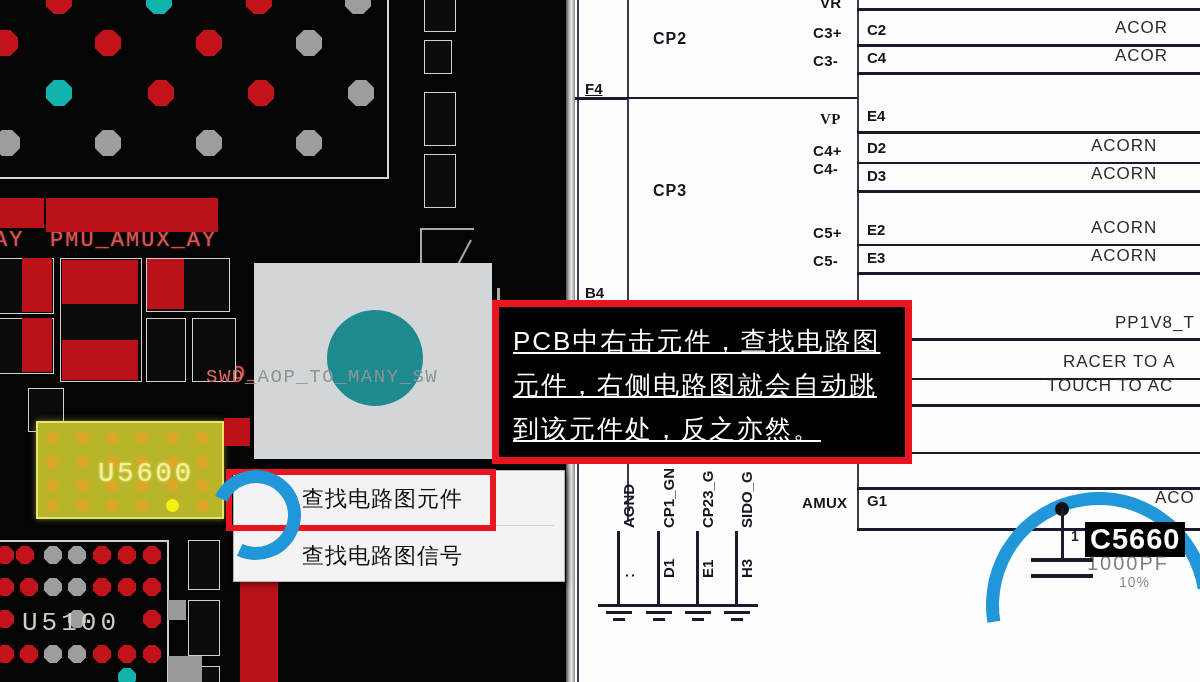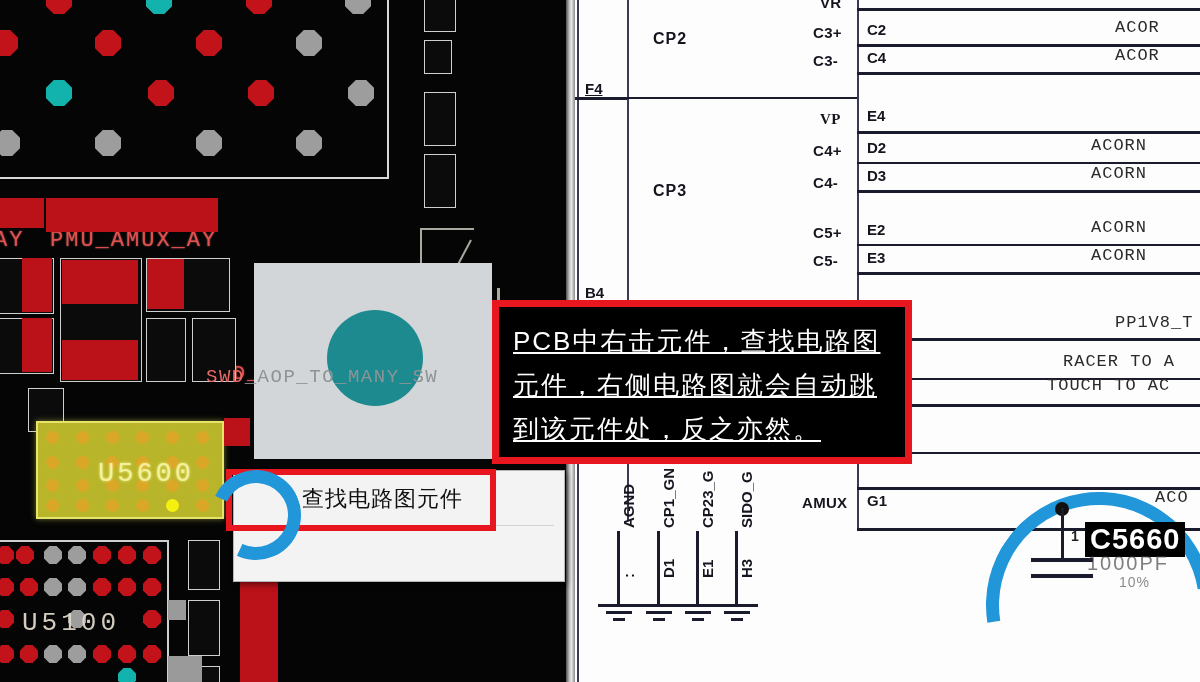--- a/index.html
+++ b/index.html
@@ -53,21 +53,21 @@
   #sch-pane{position:absolute;left:575px;top:0;width:625px;height:682px;background:#fdfdfd;overflow:hidden;}
   .sline{position:absolute;background:#1b1b2e;}
   .vline{position:absolute;background:#3a3a52;width:2px;}
 
   .spin{position:absolute;font-family:"Liberation Sans",sans-serif;font-size:15px;
         font-weight:700;color:#15151f;white-space:nowrap;letter-spacing:.3px;}
   .sdes{position:absolute;font-family:"Liberation Sans",sans-serif;font-size:15px;
         font-weight:700;color:#15151f;white-space:nowrap;}
   .sblk{position:absolute;font-family:"Liberation Sans",sans-serif;font-size:16px;
         font-weight:700;color:#15151f;letter-spacing:1px;}
-  .snet{position:absolute;font-family:Liberation Mono, monospace;font-size:17px;
+  .snet{position:absolute;font-family:Liberation Sans, sans-serif;font-size:17px;
         color:#2a2a2a;white-space:nowrap;letter-spacing:1px;}
   .vlabel{position:absolute;font-family:"Liberation Sans",sans-serif;font-size:15px;font-weight:700;
         color:#15151f;white-space:nowrap;transform-origin:0 0;transform:rotate(-90deg);}
 
   .gnd{position:absolute;}
   .gnd i{position:absolute;display:block;background:#1b1b2e;height:3px;left:50%;transform:translateX(-50%);}
 
   
   #cap-group{position:absolute;left:1033px;top:500px;}
   .cap-plate{position:absolute;background:#1b1b2e;height:4px;width:62px;}
@@ -255,21 +255,21 @@
     <div class="sblk" style="left:78px;top:182px;">CP3</div>
 
     <div class="sdes" style="left:10px;top:80px;text-decoration:underline;">F4</div>
     <div class="sdes" style="left:10px;top:284px;">B4</div>
 
     <div class="spin" style="left:245px;top:-6px;">VR</div>
     <div class="spin" style="left:238px;top:24px;">C3+</div>
     <div class="spin" style="left:238px;top:52px;">C3-</div>
     <div class="spin" style="left:245px;top:111px;font-family:Liberation Serif, serif;">VP</div>
     <div class="spin" style="left:238px;top:142px;">C4+</div>
-    <div class="spin" style="left:238px;top:174px;">C4-</div>
+    <div class="spin" style="left:238px;top:160px;">C4-</div>
     <div class="spin" style="left:238px;top:224px;">C5+</div>
     <div class="spin" style="left:238px;top:252px;">C5-</div>
 
     <div class="sline" style="left:282px;top:8px;width:343px;height:3px;"></div>
     <div class="sdes" style="left:292px;top:21px;">C2</div>
     <div class="sline" style="left:282px;top:44px;width:343px;height:3px;"></div>
     <div class="sdes" style="left:292px;top:49px;">C4</div>
     <div class="sline" style="left:282px;top:72px;width:343px;height:3px;"></div>
     <div class="snet" style="left:540px;top:18px;">ACOR</div>
     <div class="snet" style="left:540px;top:46px;">ACOR</div>
@@ -353,20 +353,23 @@
     <div id="cap-val" style="left:54px;top:52px;">1000PF</div>
     <div id="cap-tol" style="left:54px;top:74px;margin-left:32px;">10%</div>
   </div>
   <div class="snet" style="position:absolute;left:1155px;top:488px;">ACO</div>
 
   <div id="ctxmenu">
     <div class="mi" id="mi-1">
       <span class="mlabel">查找电路图元件</span>
     </div>
     <div id="mi-sep"></div>
+    <div class="mi" id="mi-2">
+      <span class="mlabel">查找电路图信号</span>
+    </div>
     <div id="mi-hl"></div>
   </div>
 
   <div class="bluearc" style="left:211px;top:470px;width:64px;height:64px;border-color:#2196d8 #2196d8 #2196d8 transparent;transform:rotate(-20deg);"></div>
 
   <div id="callout">
     <div id="callout-text">PCB中右击元件，查找电路图元件，右侧电路图就会自动跳到该元件处，反之亦然。</div>
   </div>
 
 </div>

